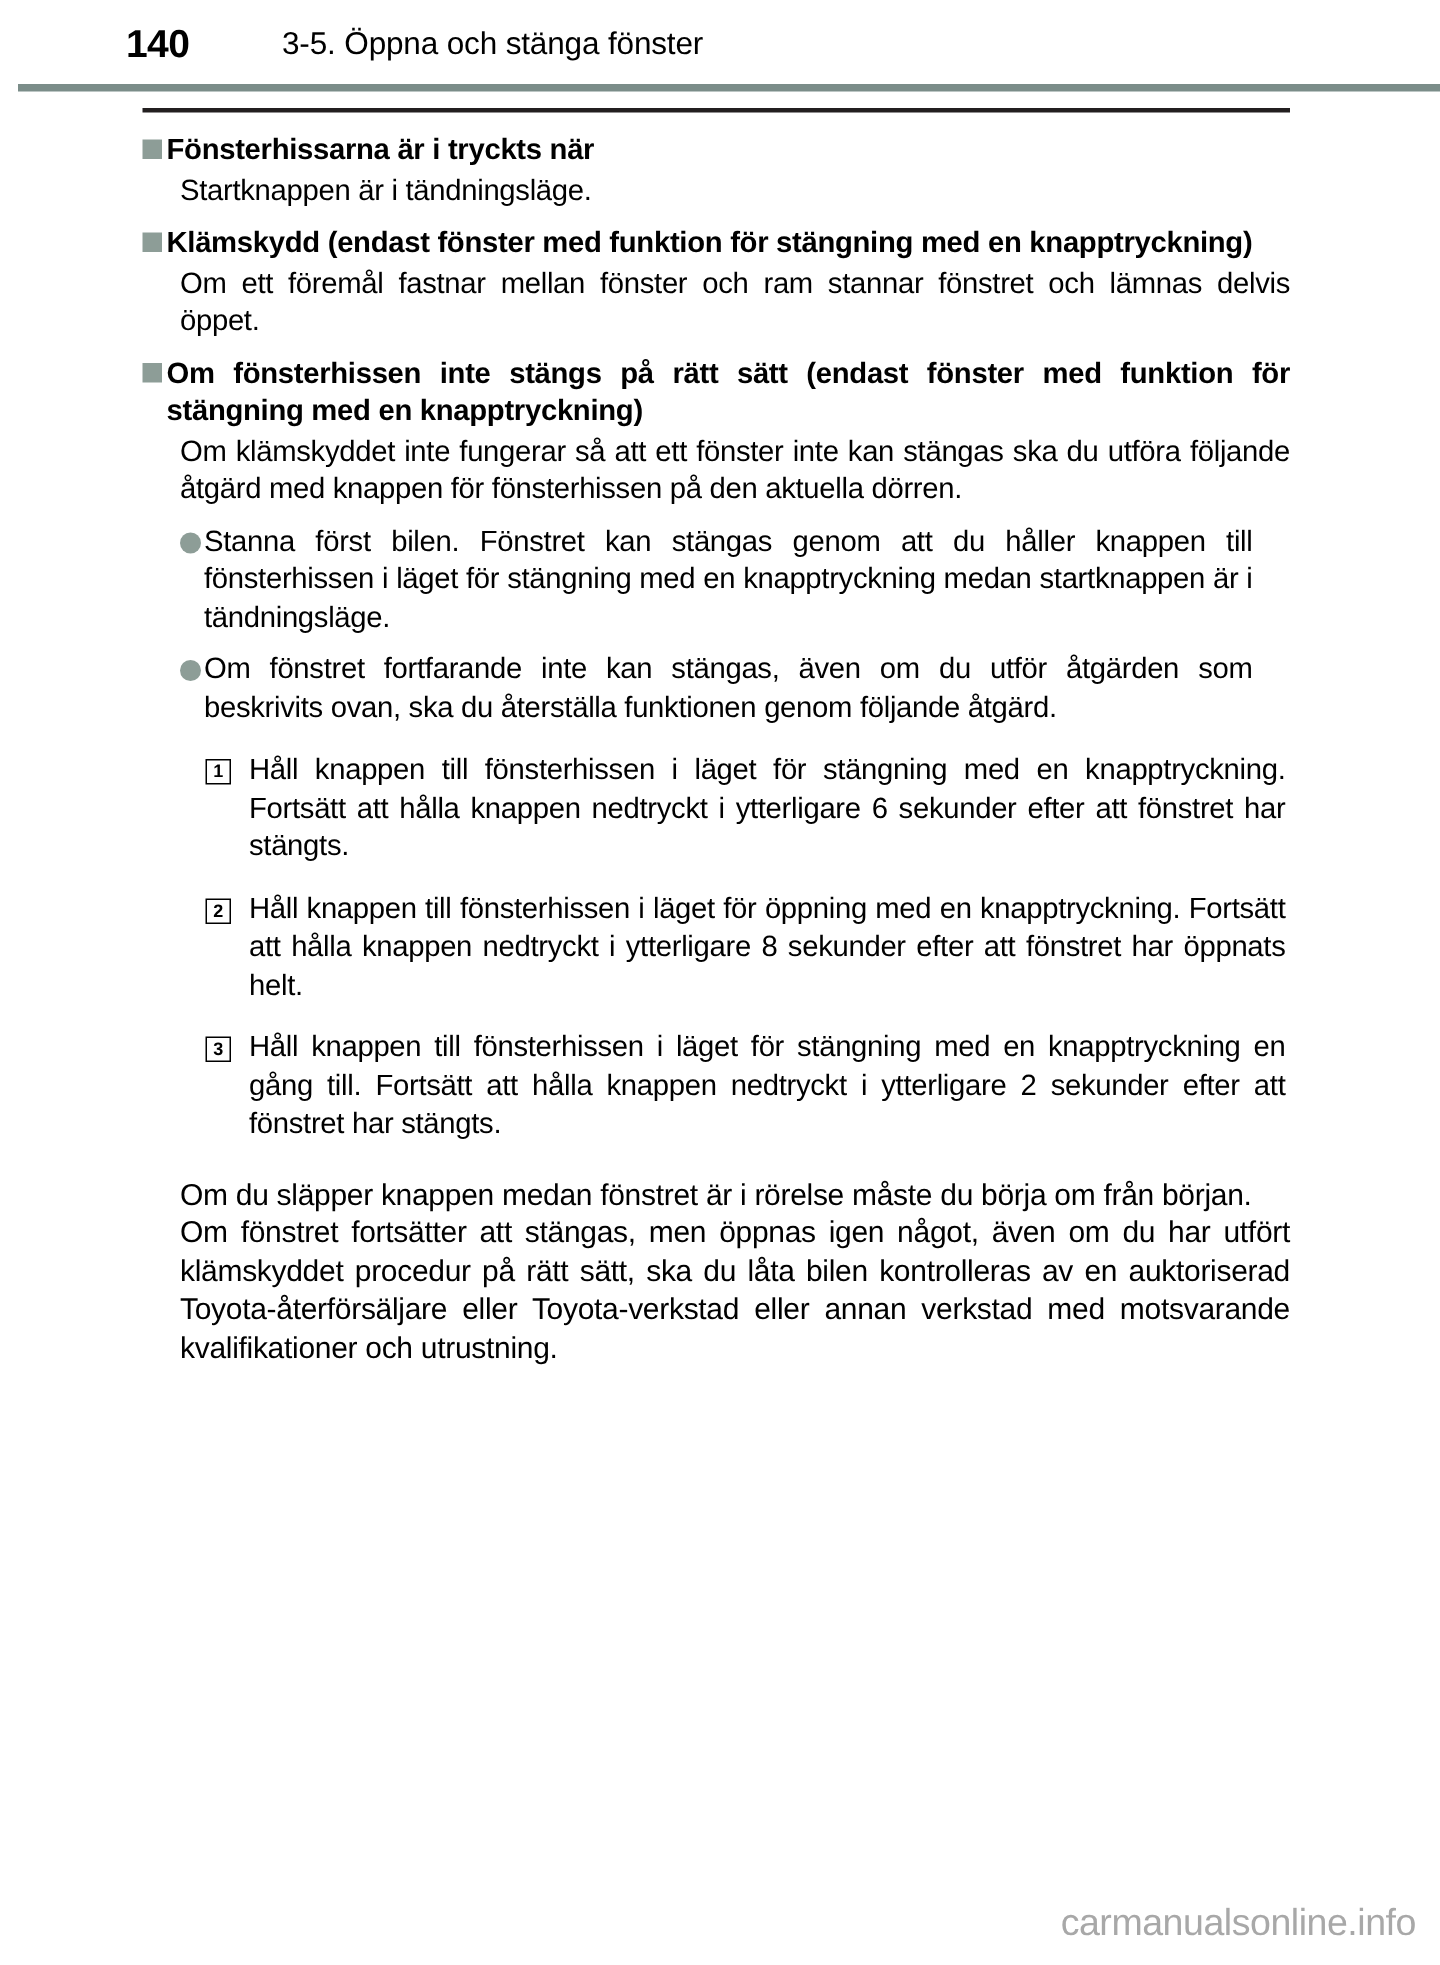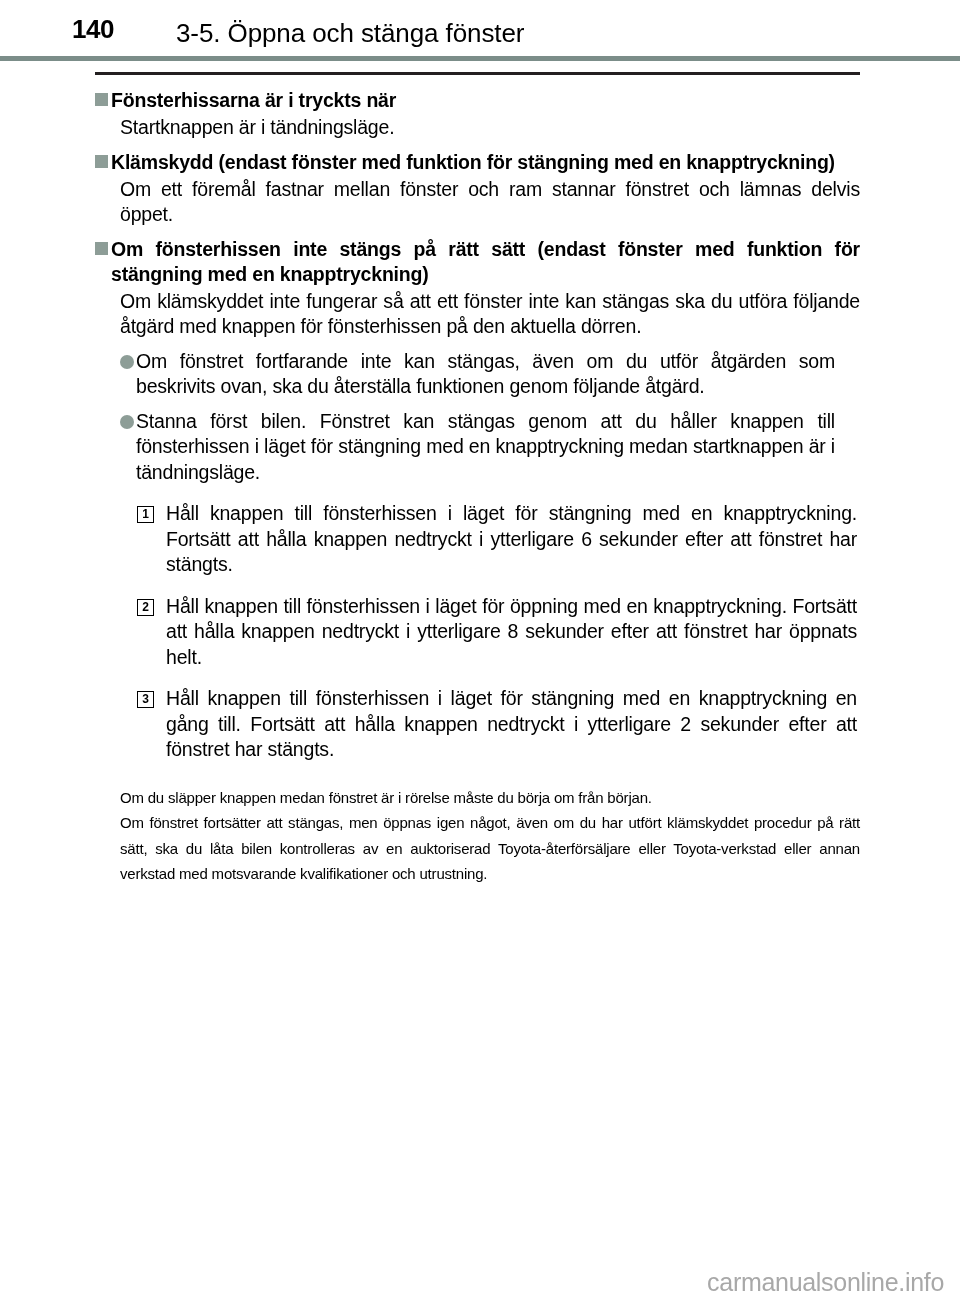--- a/index.html
+++ b/index.html
@@ -12,38 +12,38 @@
     height: 1310px;
     position: relative;
     font-family: "Liberation Sans", sans-serif;
     color: #000000;
     overflow: hidden;
   }
 
   
   .page-header {
     position: absolute;
-    left: 0;
+    left: 12px;
     top: 0;
     width: 781px;
     height: 58px;
   }
   .page-number {
     position: absolute;
     left: 72px;
     top: 14px;
     font-size: 26px;
     font-weight: bold;
     letter-spacing: -0.4px;
   }
   .header-title {
     position: absolute;
     left: 176px;
     top: 18px;
-    font-size: 26px;
+    font-size: 21px;
     font-weight: normal;
     letter-spacing: -0.1px;
   }
   .header-rule {
     position: absolute;
     left: 0;
     top: 56px;
     width: 960px;
     height: 5px;
     background: #7b8d89;
@@ -157,21 +157,21 @@
     line-height: 25.5px;
     letter-spacing: -0.2px;
     text-align: justify;
     text-justify: inter-word;
   }
 
   
   .closing {
     margin-left: 25px;
     width: 740px;
-    font-size: 15px;
+    font-size: 20px;
     line-height: 25.5px;
     letter-spacing: -0.2px;
     text-align: justify;
     text-justify: inter-word;
   }
   .closing-first { margin-top: 22px; }
 
   
   .watermark {
     position: absolute;
@@ -211,25 +211,25 @@
   <div class="para">Om ett föremål fastnar mellan fönster och ram stannar fönstret och lämnas delvis öppet.</div>
 
   <div class="sq-head">
     <span class="sq-marker"></span>
     <span class="sq-text">Om fönsterhissen inte stängs på rätt sätt (endast fönster med funktion för stängning med en knapptryckning)</span>
   </div>
   <div class="para">Om klämskyddet inte fungerar så att ett fönster inte kan stängas ska du utföra följande åtgärd med knappen för fönsterhissen på den aktuella dörren.</div>
 
   <div class="dot-item">
     <span class="dot-marker"></span>
-    <span class="dot-text">Om fönstret fortfarande inte kan stängas, även om du utför åtgärden som beskrivits ovan, ska du återställa funktionen genom följande åtgärd.</span>
+    <span class="dot-text">Stanna först bilen. Fönstret kan stängas genom att du håller knappen till fönsterhissen i läget för stängning med en knapptryckning medan startknappen är i tändningsläge.</span>
   </div>
   <div class="dot-item">
     <span class="dot-marker"></span>
-    <span class="dot-text">Stanna först bilen. Fönstret kan stängas genom att du håller knappen till fönsterhissen i läget för stängning med en knapptryckning medan startknappen är i tändningsläge.</span>
+    <span class="dot-text">Om fönstret fortfarande inte kan stängas, även om du utför åtgärden som beskrivits ovan, ska du återställa funktionen genom följande åtgärd.</span>
   </div>
 
   <div class="step-item">
     <span class="step-num">1</span>
     <span class="step-text">Håll knappen till fönsterhissen i läget för stängning med en knapptryckning. Fortsätt att hålla knappen nedtryckt i ytterligare 6 sekunder efter att fönstret har stängts.</span>
   </div>
   <div class="step-item">
     <span class="step-num">2</span>
     <span class="step-text">Håll knappen till fönsterhissen i läget för öppning med en knapptryckning. Fortsätt att hålla knappen nedtryckt i ytterligare 8 sekunder efter att fönstret har öppnats helt.</span>
   </div>

